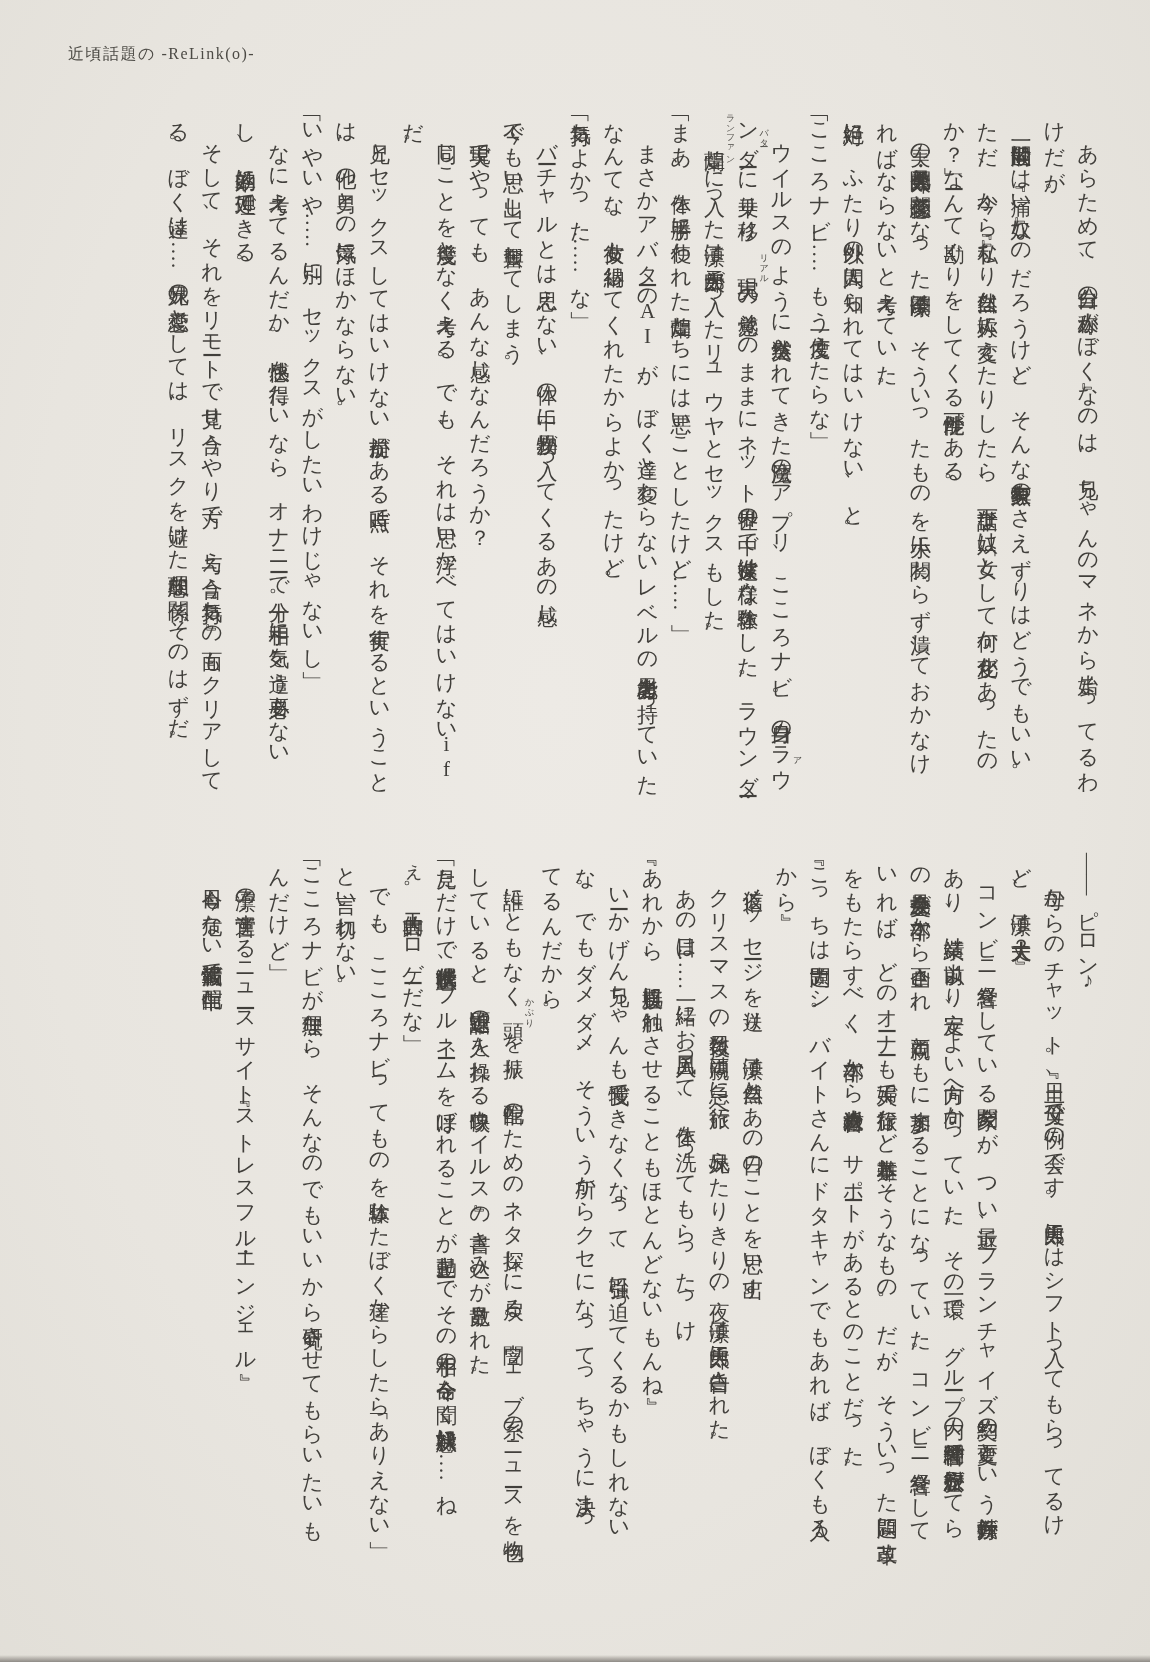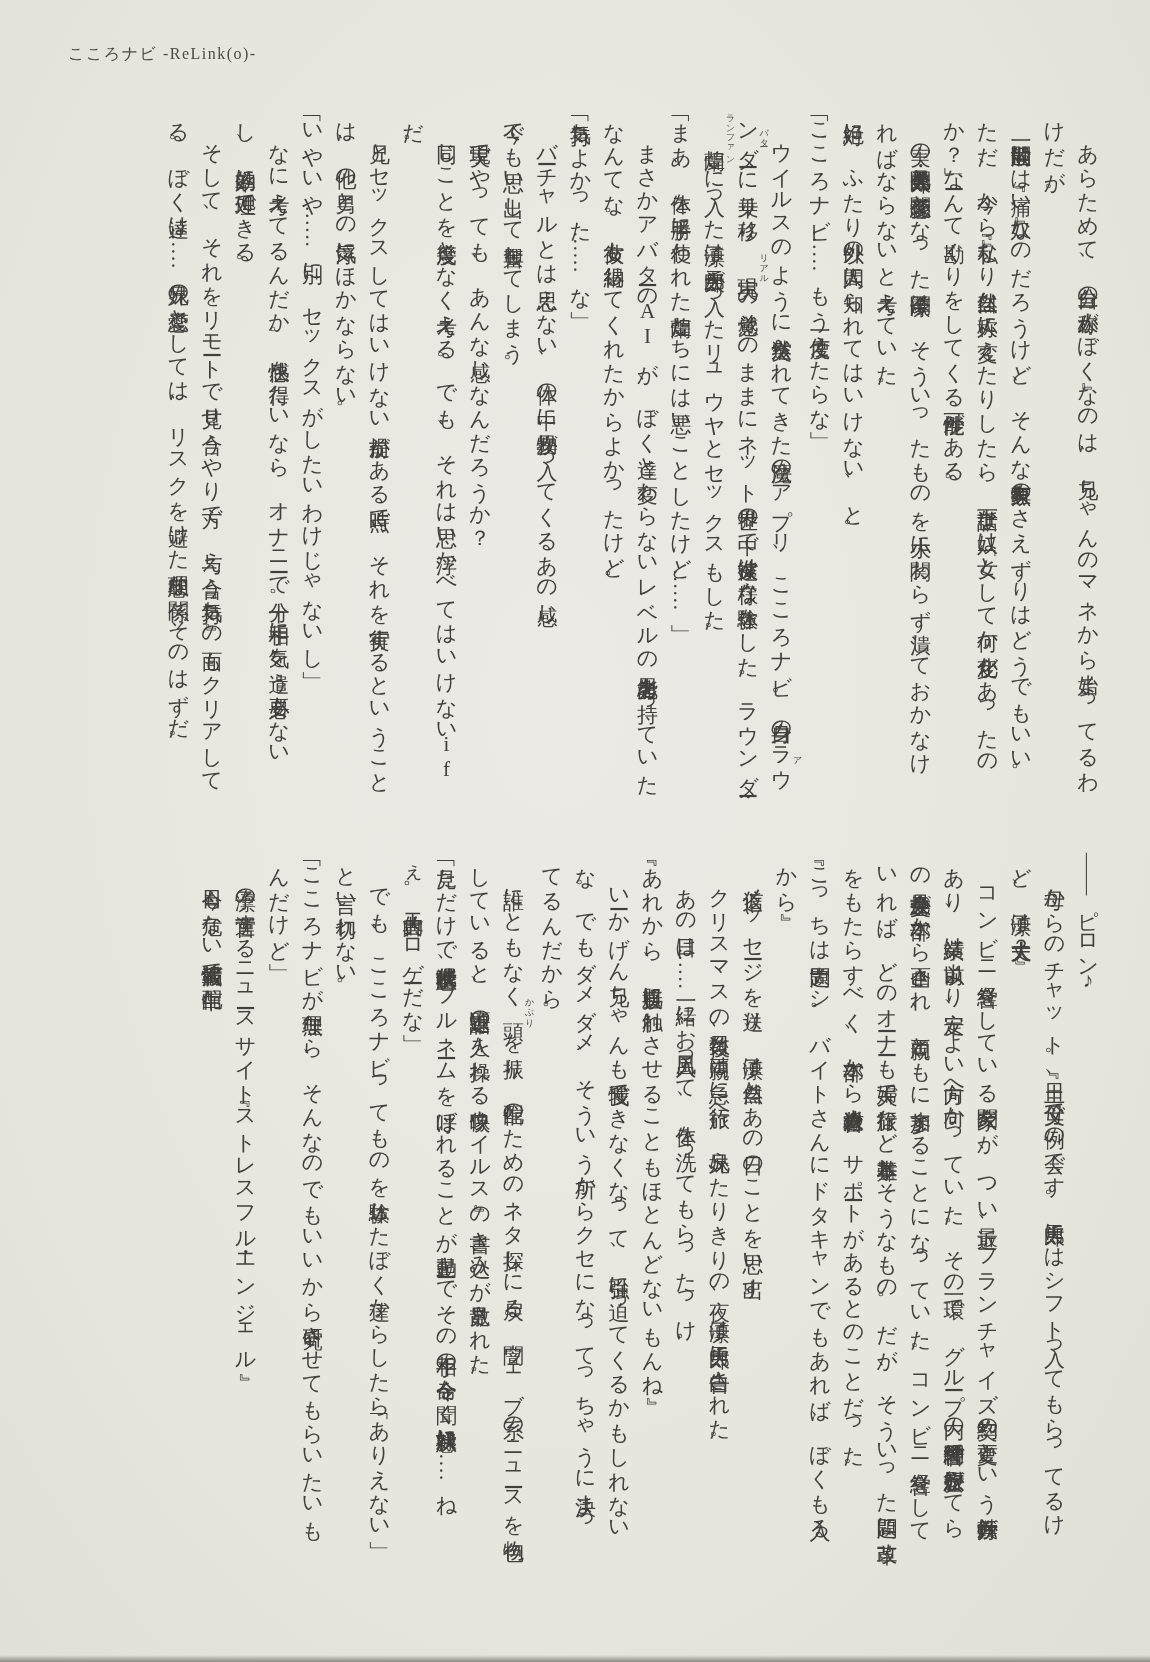--- a/index.html
+++ b/index.html
@@ -45,21 +45,21 @@
   }
   .page-edge {
     position: absolute; left: 0; right: 0; bottom: 0; height: 7px;
     background: linear-gradient(to bottom, rgba(160,156,150,0), #b3afa9 55%, var(--edge, #8e8b86));
   }
 </style>
 </head>
 <body>
 
 <div class="page">
-  <div class="header">こころナビ -ReLink(o)-</div>
+  <div class="header">近頃話題の -ReLink(o)-</div>
 
   <section class="vblock top">
       <p class="para indent">あらためて、自分の一人称が『ぼく』なのは、兄ちゃんのマネから始まってるわけだが。</p>
       <p class="para indent">世間一般的には『痛い奴』なのだろうけど、そんな有象無象のさえずりはどうでもいい。ただ、今から『私』なり自然な一人称に変えたりしたら、下世話な奴は「女として何か変化があったのか？」なーんて勘ぐりをしてくる可能性がある。</p>
       <p class="para indent">実の兄・今関勇太郎と恋愛関係となった今関凛子は、そういったものを大小に関わらず潰しておかなければならないと考えていた。</p>
       <p class="para">絶対に、ふたり以外の人間に知られてはいけない、と。</p>
       <p class="para">「こころナビ……もう一度使えたらな」</p>
       <p class="para indent">ウイルスのように突然送られてきた魔法のアプリ、こころナビ。自身の<ruby>ラウンダー<rt>アバター</rt></ruby>に乗り移り、<ruby>現実<rt>リアル</rt></ruby>の感覚そのままにネット世界の中で彼女達は様々な体験をした。ラウンダー・<ruby>蘭煌<rt>ランファン</rt></ruby>に入った凛子は勇太郎が入ったリュウヤとセックスもした。</p>
       <p class="para">「まあ、体を勝手に使われた蘭煌たちには悪いことしたけど……」</p>
       <p class="para indent">まさかアバターの<span class="upright">AI</span>が、ぼく達と変わらないレベルの思考能力を持っていたなんてな。彼女も納得してくれたからよかったけど。</p>

